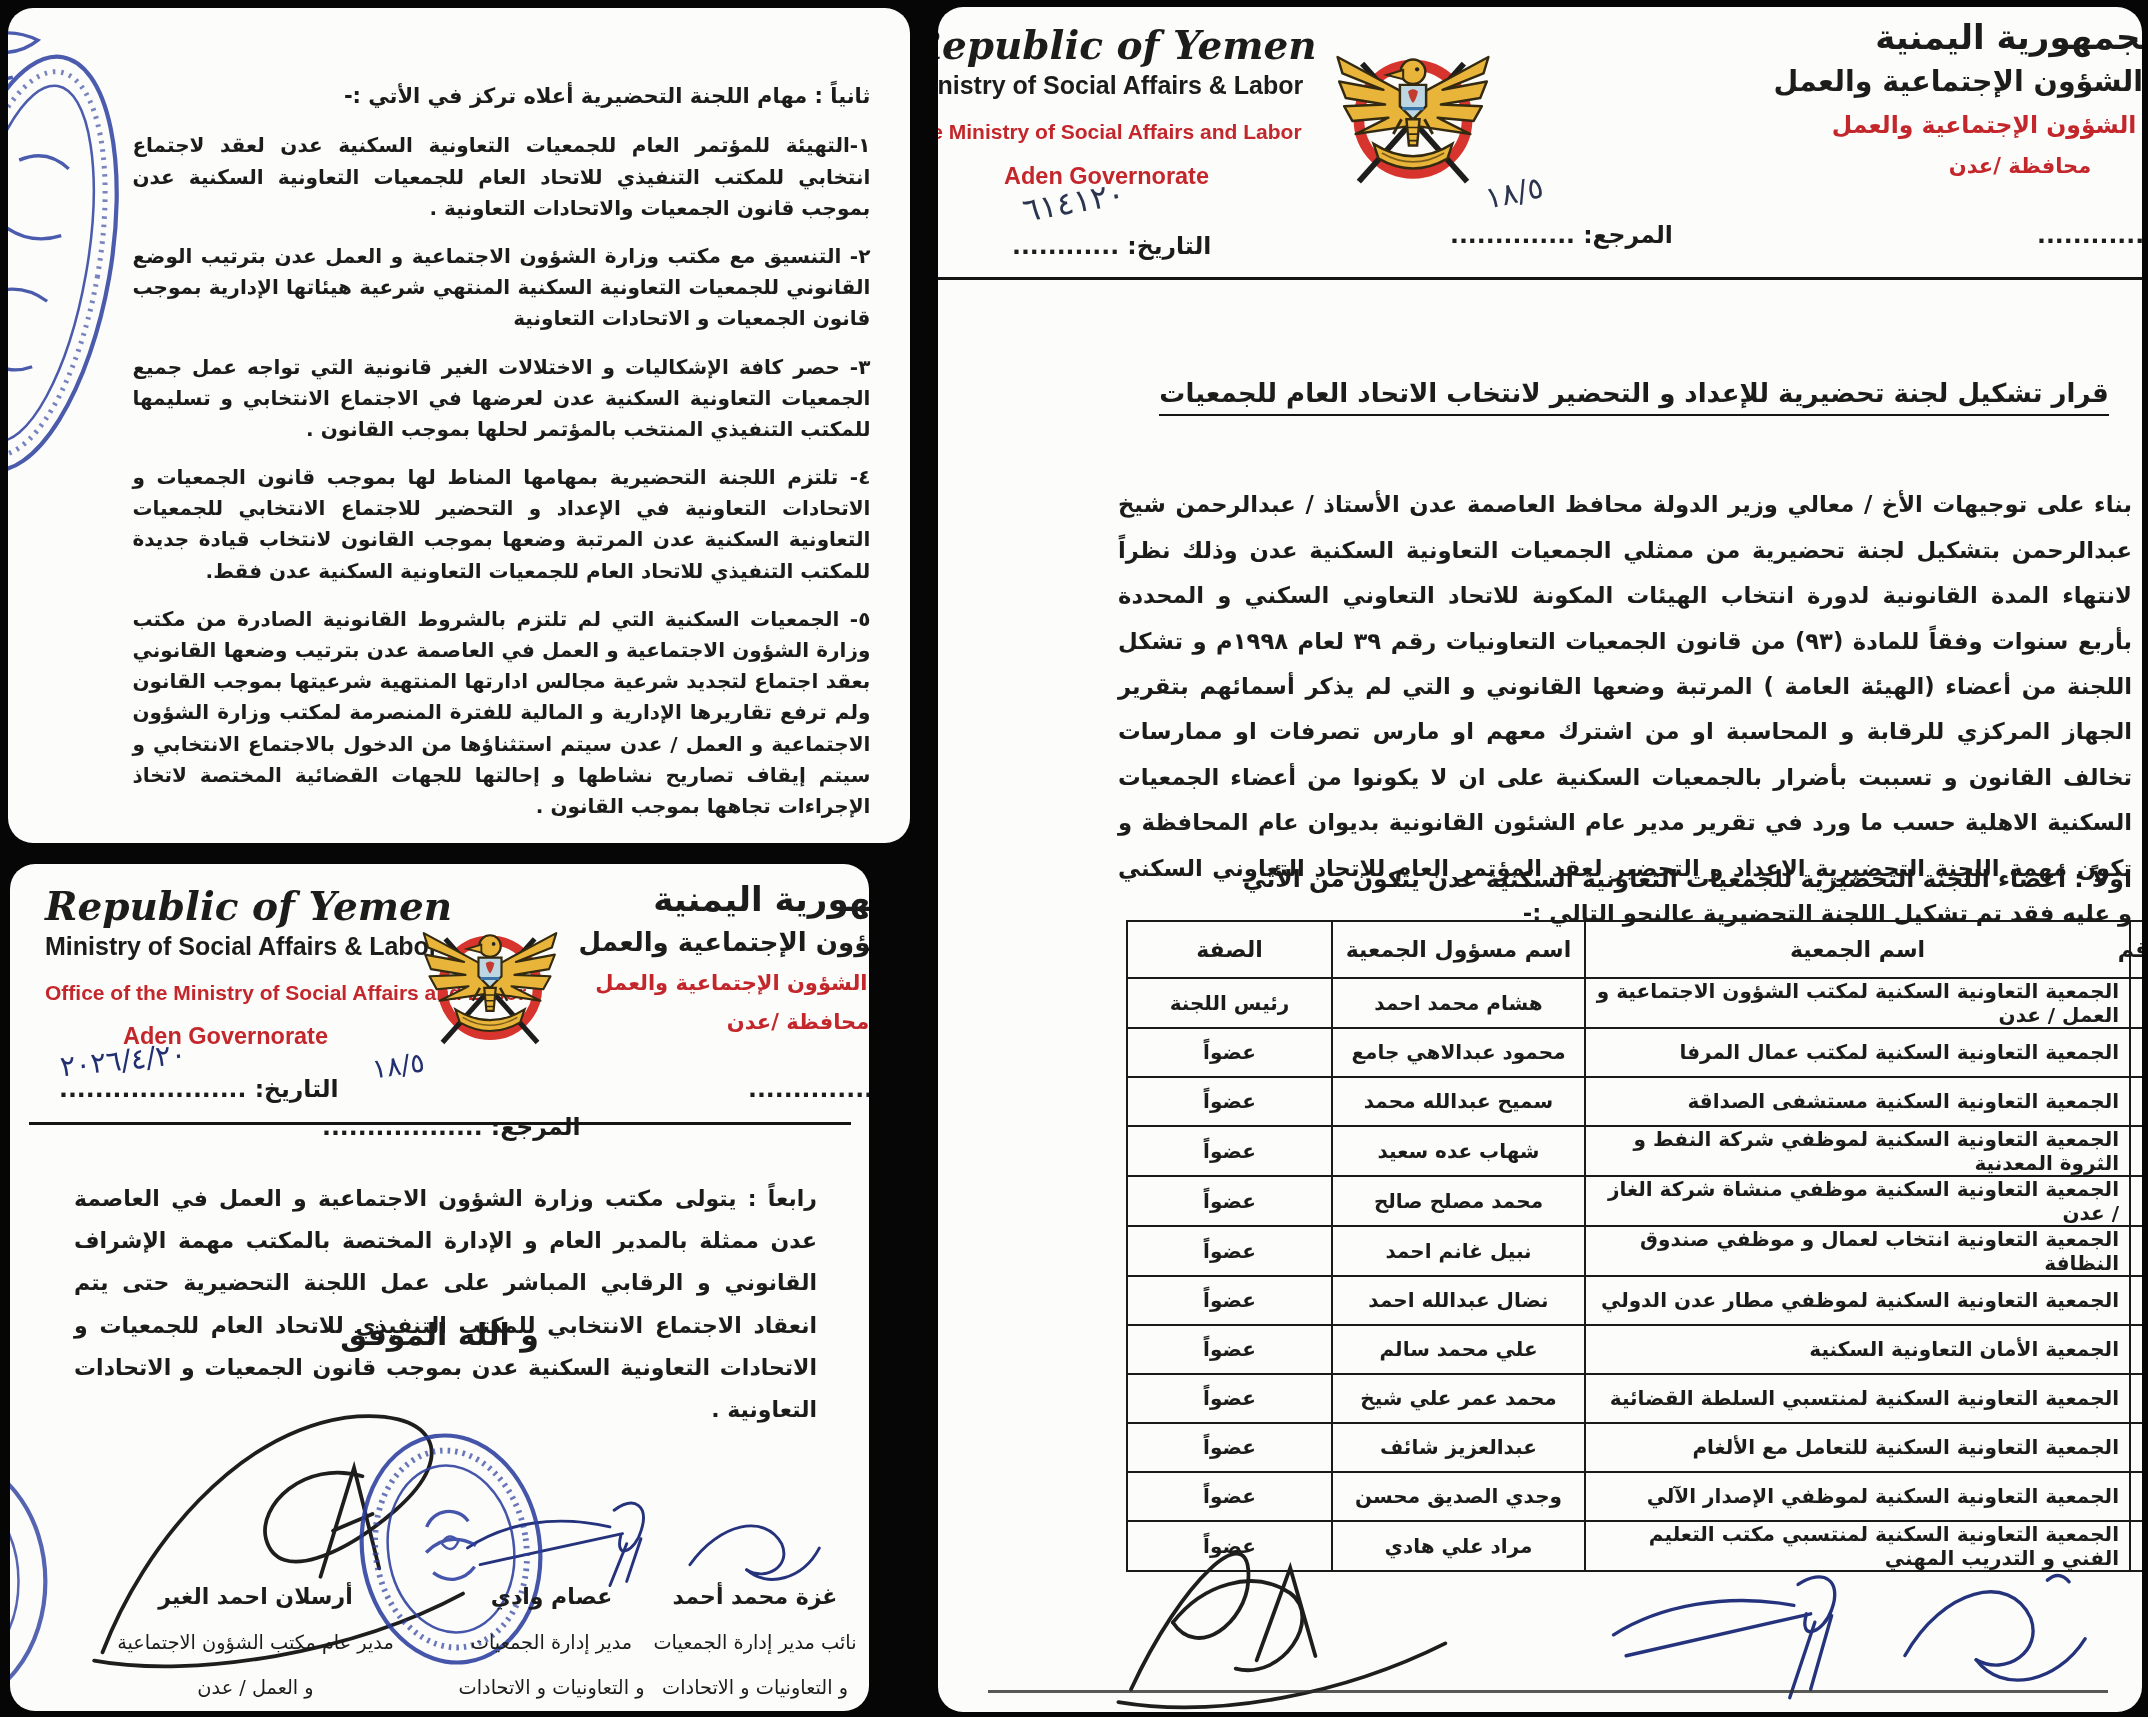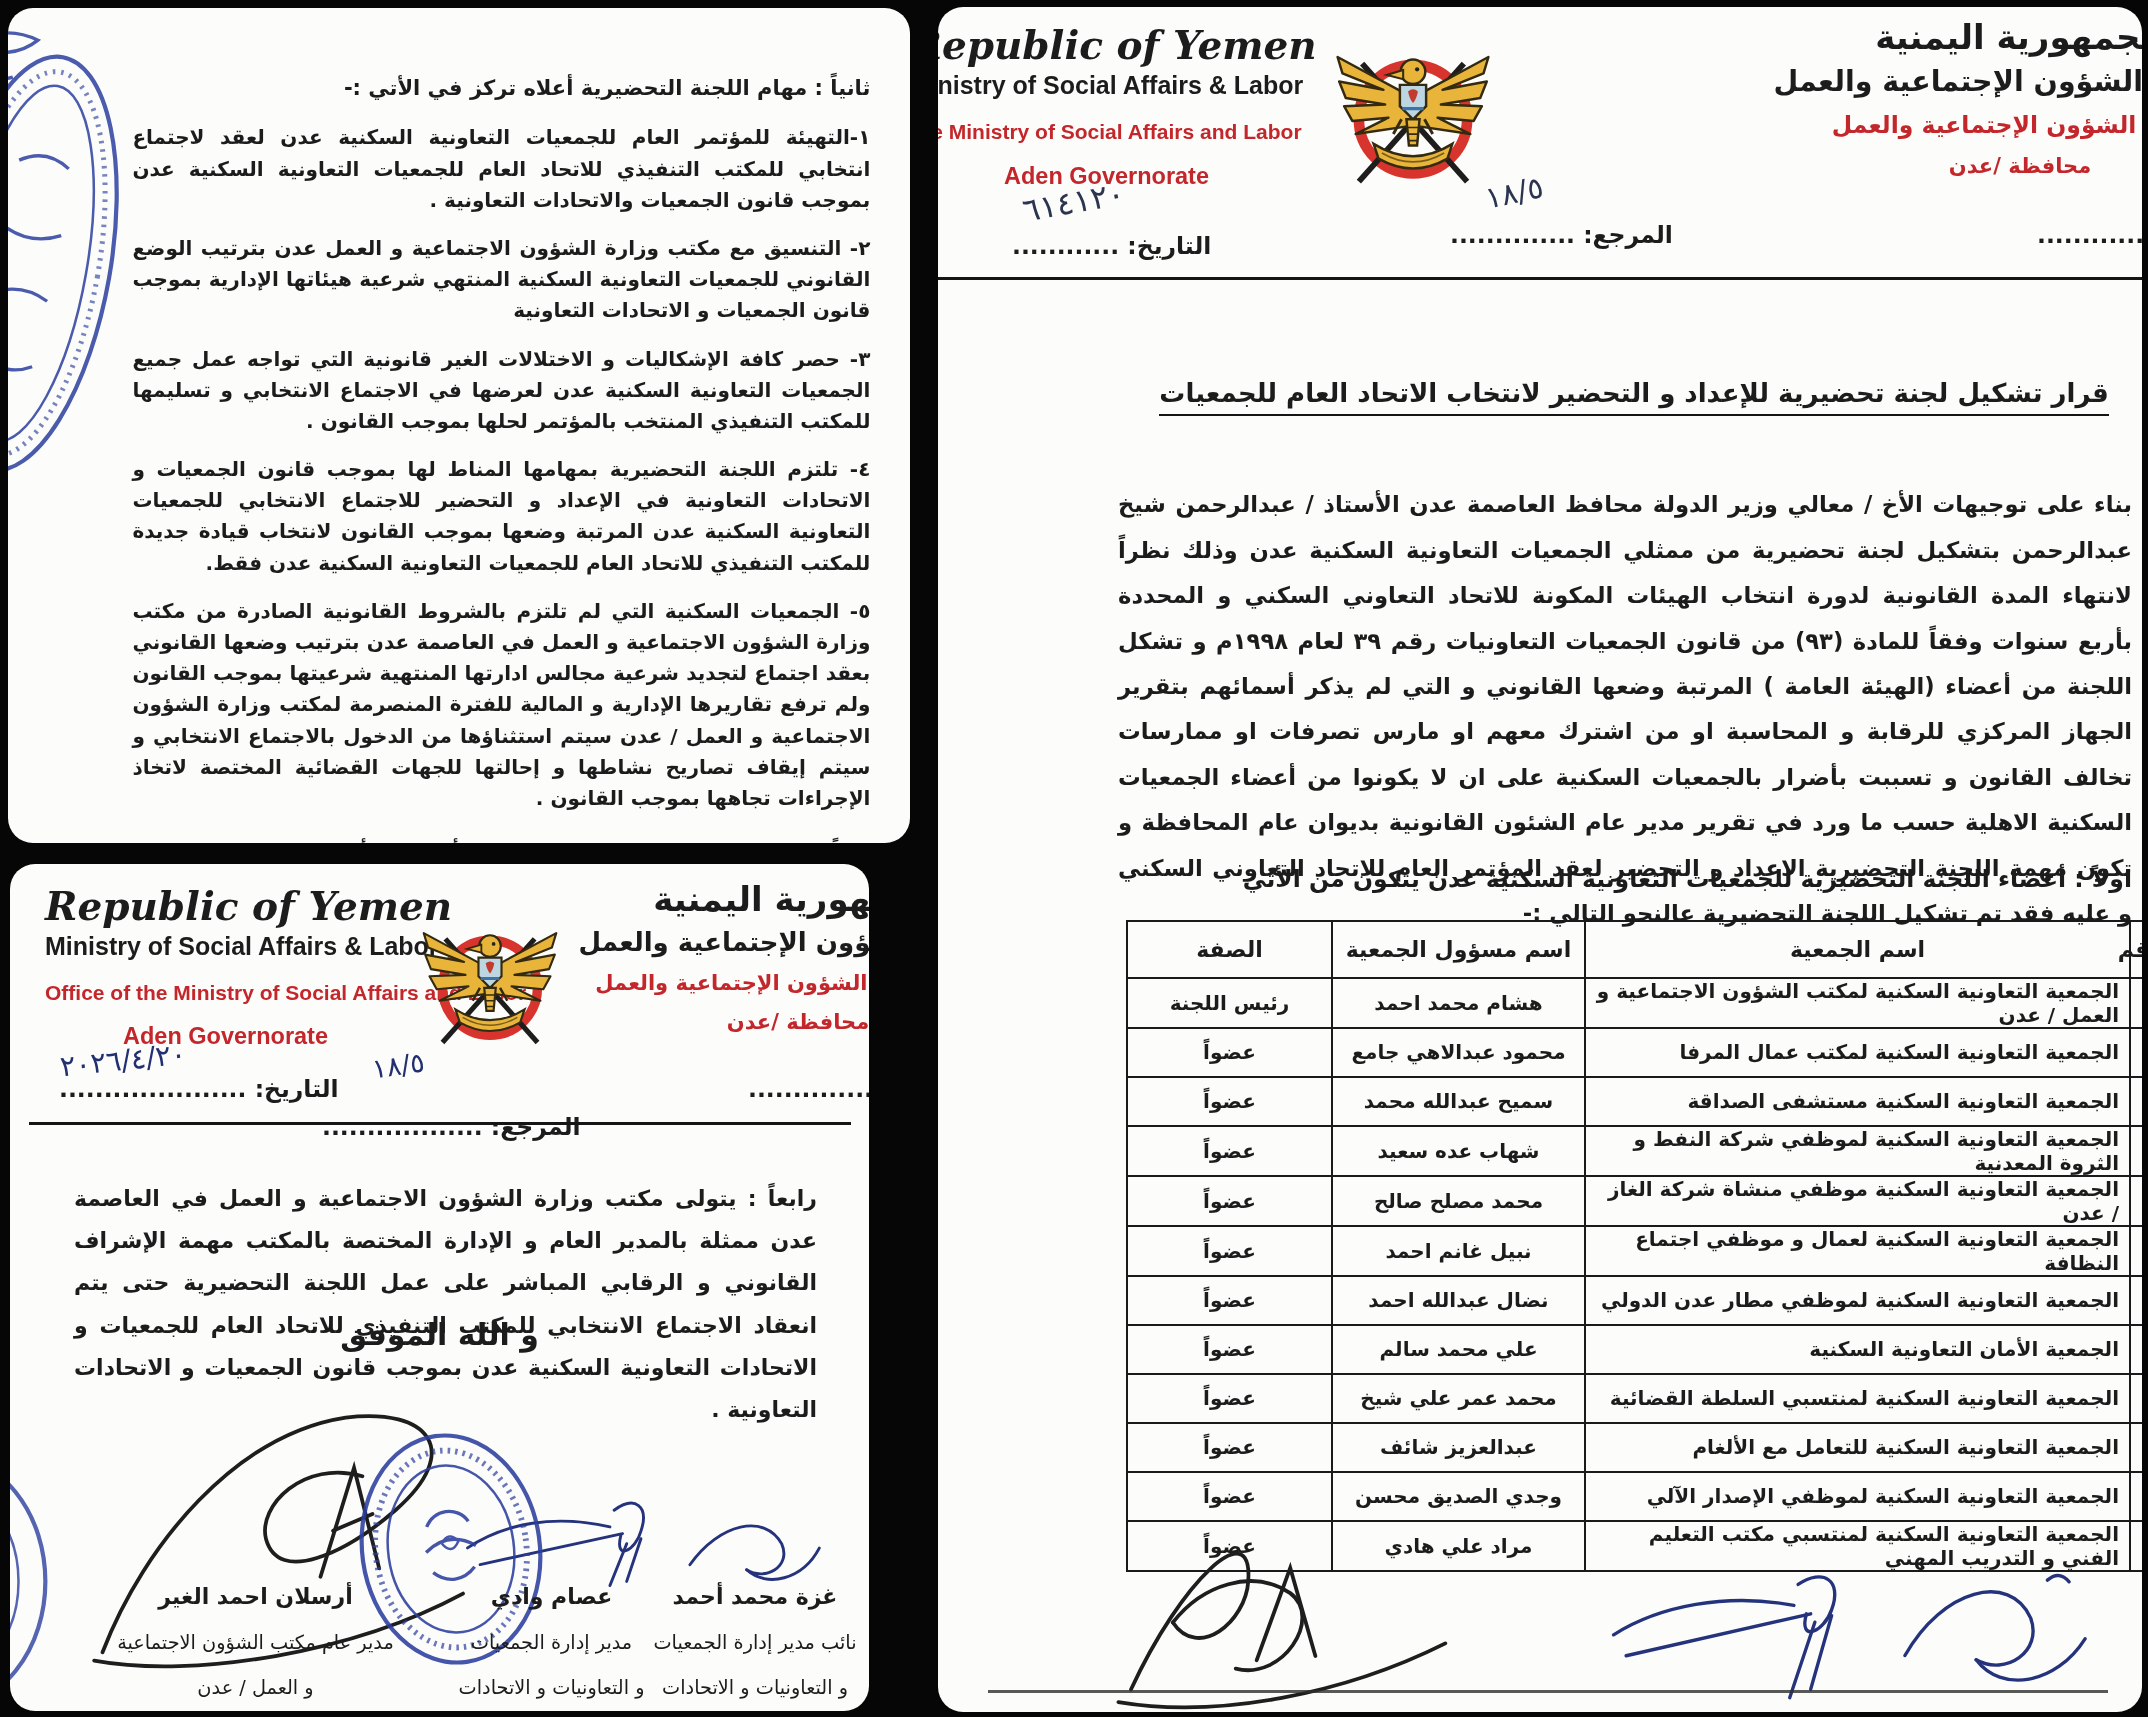--- a/index.html
+++ b/index.html
@@ -10,21 +10,21 @@
   #card-b{left:10px;top:864px;width:859px;height:847px;}
   #card-c{left:938px;top:6.7px;width:1204px;height:1705px;}
 
   
   .rtl{direction:rtl;}
   .para{font-weight:700;text-align:justify;}
   .hand{position:absolute;font-weight:400;letter-spacing:2.5px;white-space:nowrap;}
 
   
   #body-a{position:absolute;top:60px;right:40px;width:738px;direction:rtl;}
-  #body-a .heading{font-size:21px;font-weight:700;margin:8px 0 22px 0;}
+  #body-a .heading{font-size:21px;font-weight:700;margin:16px 0 22px 0;}
   #body-a .para{font-size:20px;line-height:1.56;margin:0 0 17px 0;}
   #body-a .third{margin-top:22px;}
   .stamp-a{position:absolute;left:-74px;top:6.7px;width:218px;height:503px;opacity:.85;}
 
   
   .lh-en{position:absolute;text-align:center;}
   .lh-en .l1{font-family:"DejaVu Serif",serif;font-style:italic;font-weight:700;font-size:39px;white-space:nowrap;}
   .lh-en .l2{font-family:"Liberation Sans",sans-serif;font-weight:700;font-size:25px;margin-top:3.4px;white-space:nowrap;}
   .lh-en .l3{font-family:"Liberation Sans",sans-serif;font-weight:700;font-size:21px;color:#c3272b;margin-top:20px;white-space:nowrap;}
   .lh-en .l4{font-family:"Liberation Sans",sans-serif;font-weight:700;font-size:23.5px;color:#c3272b;margin-top:18.5px;white-space:nowrap;}
@@ -268,21 +268,21 @@
             <td class="col-role">عضواً</td>
           </tr>
           <tr>
             <td class="col-number">٥.</td>
             <td class="col-association">الجمعية التعاونية السكنية موظفي منشاة شركة الغاز / عدن</td>
             <td class="col-manager">محمد مصلح صالح</td>
             <td class="col-role">عضواً</td>
           </tr>
           <tr>
             <td class="col-number">٦.</td>
-            <td class="col-association">الجمعية التعاونية السكنية لعمال و موظفي اجتماع النظافة</td>
+            <td class="col-association">الجمعية التعاونية انتخاب لعمال و موظفي صندوق النظافة</td>
             <td class="col-manager">نبيل غانم احمد</td>
             <td class="col-role">عضواً</td>
           </tr>
           <tr>
             <td class="col-number">٧.</td>
             <td class="col-association">الجمعية التعاونية السكنية لموظفي مطار عدن الدولي</td>
             <td class="col-manager">نضال عبدالله احمد</td>
             <td class="col-role">عضواً</td>
           </tr>
           <tr>

